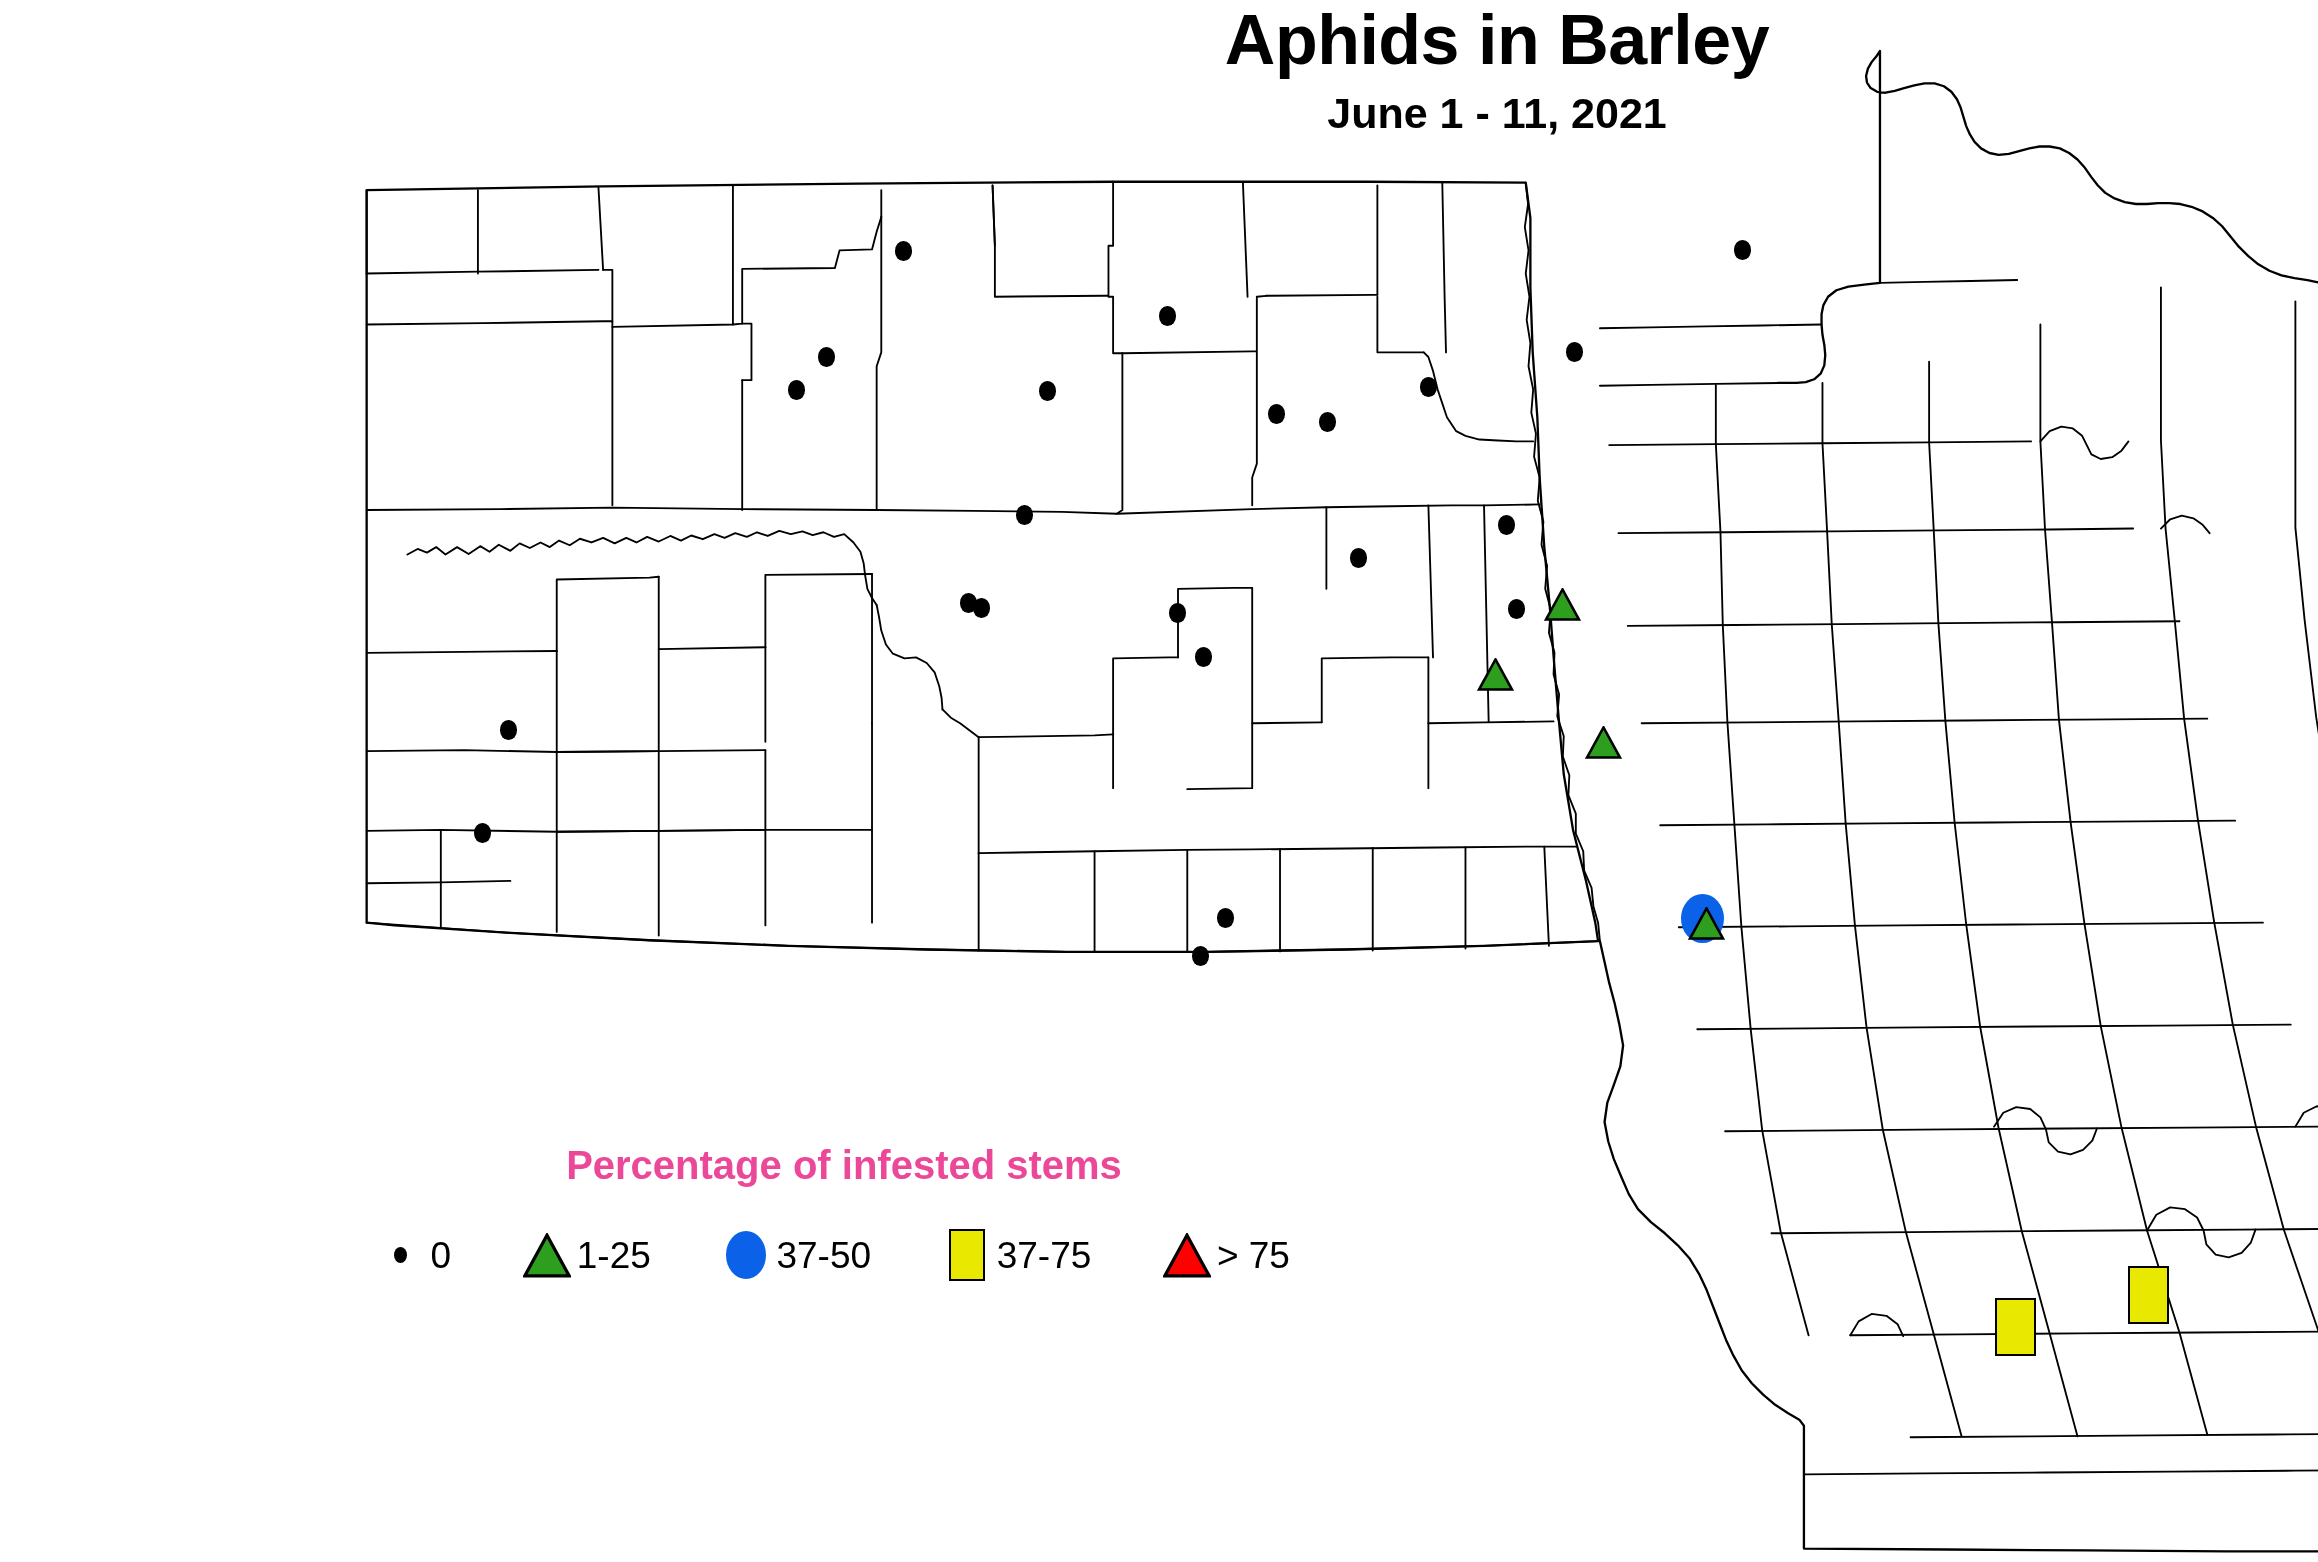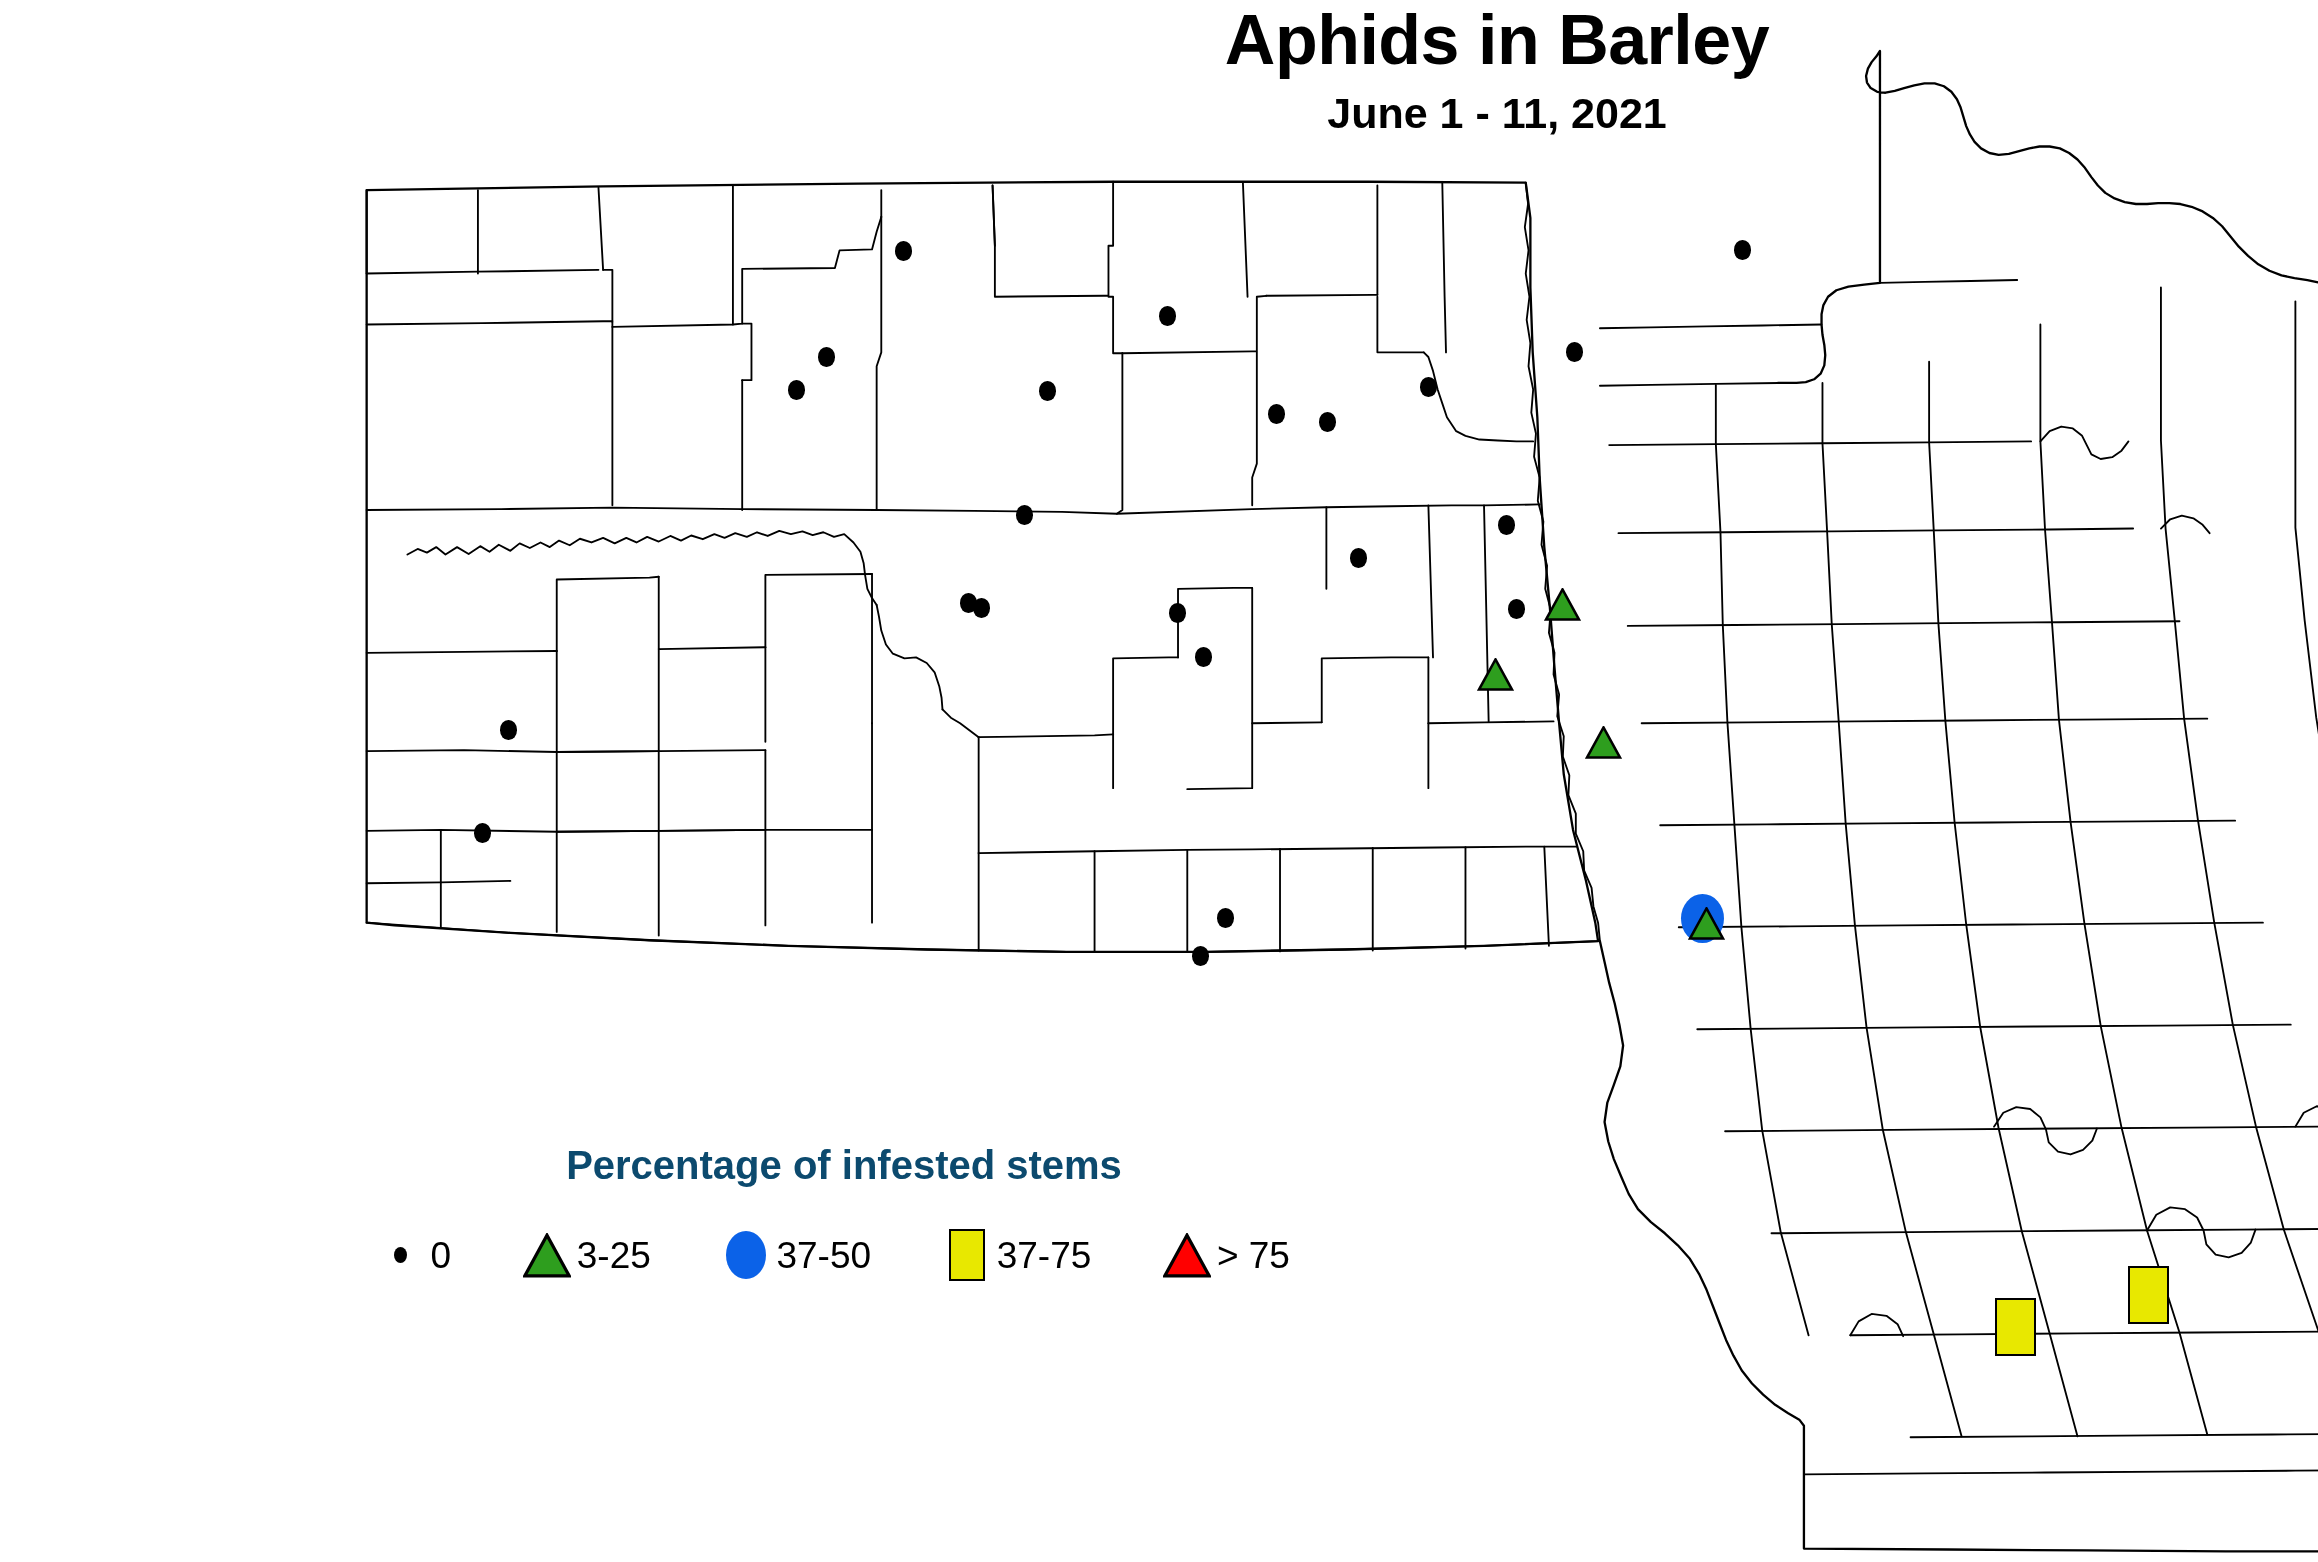--- a/index.html
+++ b/index.html
@@ -53,21 +53,21 @@
   
   #legend {
     position: absolute;
     left: 343px;
     top: 1145px;
     width: 1419px;
   }
   #legend-title {
     font-size: 40px;
     font-weight: bold;
-    color: #0c4a6e;
+    color: #ec4899;
     text-align: center;
     width: 1002px;
     margin-left: 0;
     line-height: 1.0;
   }
   #legend-items {
     display: flex;
     align-items: center;
     margin-top: 44px;
     margin-left: 32px;
@@ -386,21 +386,21 @@
           <div class="sym-dot" style="background: rgb(0, 0, 0);"></div>
         </div>
         <div class="legend-label">0</div>
       </div>
       <div class="legend-item">
         <div class="legend-symbol">
           <div class="sym-tri-wrap"><svg width="48" height="45" viewBox="0 0 104 96">
               <polygon points="52,4 100,92 4,92" fill="#2E9E1E" stroke="#000000" stroke-width="7" stroke-linejoin="miter"></polygon>
             </svg></div>
         </div>
-        <div class="legend-label">3-25</div>
+        <div class="legend-label">1-25</div>
       </div>
       <div class="legend-item">
         <div class="legend-symbol">
           <div class="sym-circle" style="background: rgb(11, 98, 232);"></div>
         </div>
         <div class="legend-label">37-50</div>
       </div>
       <div class="legend-item">
         <div class="legend-symbol">
           <div class="sym-square" style="background: rgb(232, 232, 0);"></div>

